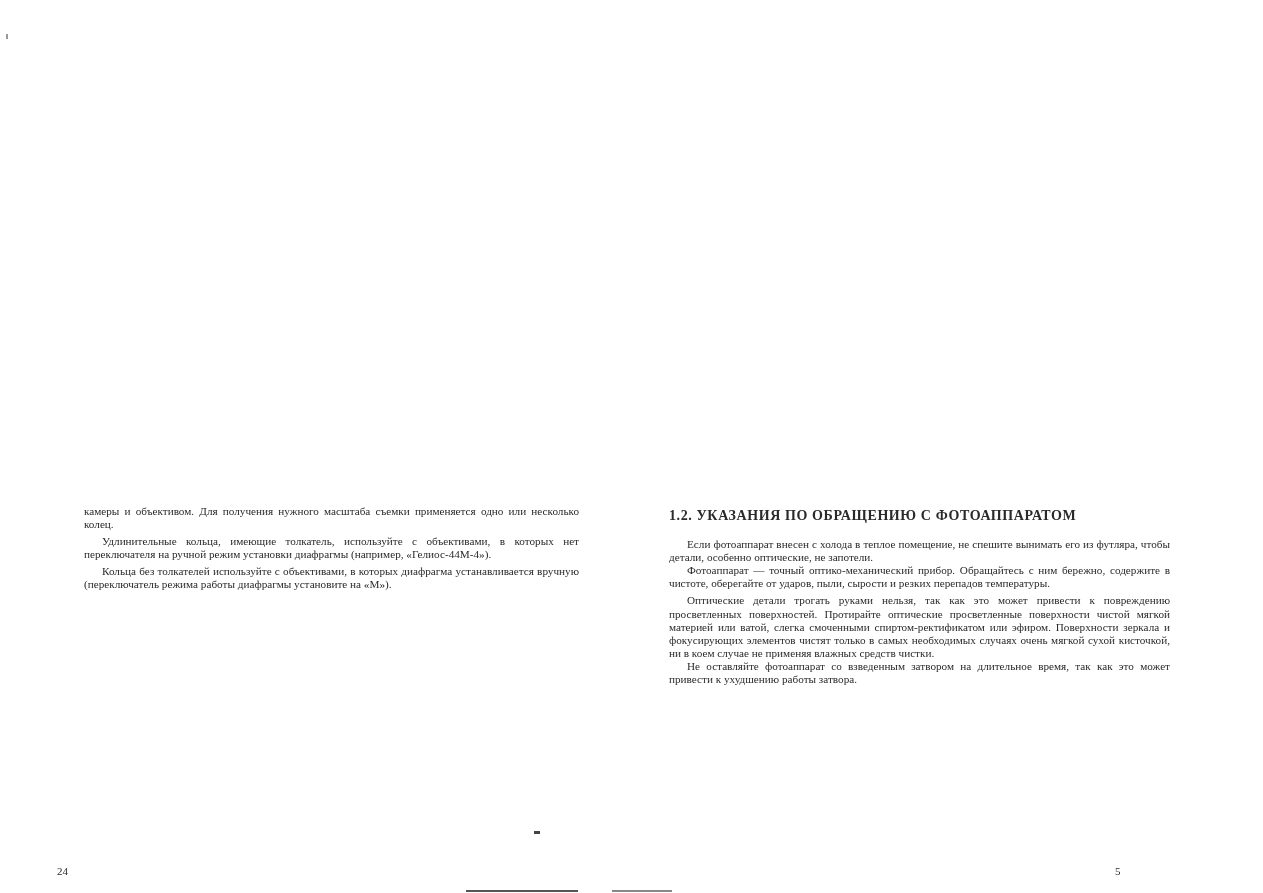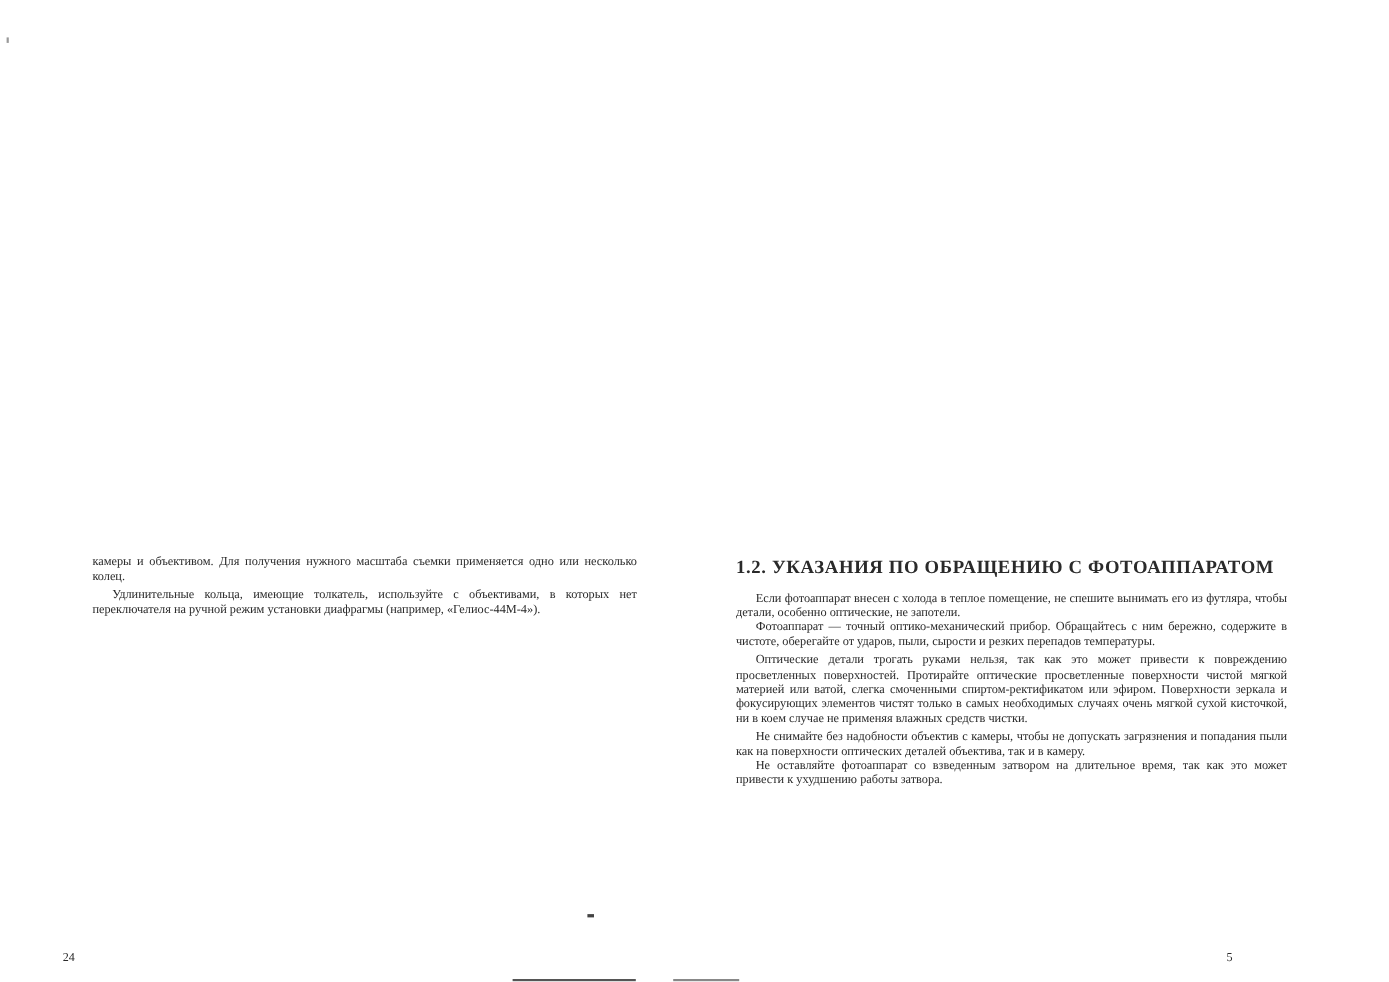--- a/index.html
+++ b/index.html
@@ -11,47 +11,47 @@
   .page { position: absolute; top: 0; height: 893px; }
   .page-left { left: 0; width: 620px; }
   .page-right { left: 620px; width: 643px; }
   .col { position: absolute; font-size: 11.2px; line-height: 13.1px; text-align: justify; margin-left: 28px; }
   .col-left { left: 56px; top: 505px; width: 495px; }
   .col-right { left: 21px; top: 509px; width: 501px; }
   .para { margin: 0 0 0 0; text-indent: 18px; }
   .para.cont { text-indent: 0; }
   .para.gap { margin-top: 4px; }
   .heading {
-    font-weight: bold; font-size: 17px; letter-spacing: 0.6px;
+    font-weight: bold; font-size: 14px; letter-spacing: 0.6px;
     margin: 0 0 16px 0; text-indent: 0; text-align: left;
   }
   .folio { position: absolute; font-size: 11px; top: 865px; }
   .folio-left { left: 57px; }
   .folio-right { left: 495px; }
   .speck { position: absolute; background: #444; }
   .rule { position: absolute; height: 2px; background: #555; top: 890px; }
 </style>
 </head>
 <body>
 
 <div class="page page-left">
   <div class="col col-left">
     <p class="para cont">камеры и объективом. Для получения нужного масштаба съемки применяется одно или несколько колец.</p>
     <p class="para gap">Удлинительные кольца, имеющие толкатель, используйте с объективами, в которых нет переключателя на ручной режим установки диафрагмы (например, «Гелиос-44М-4»).</p>
+    <p class="para gap">Кольца без толкателей используйте с объективами, в которых диафрагма устанавливается вручную (переключатель режима работы диафрагмы установите на «М»).</p>
   </div>
   <div class="folio folio-left">24</div>
   <div class="speck" style="left:6px;top:34px;width:2px;height:5px;background:#999;"></div>
   <div class="speck" style="left:534px;top:831px;width:6px;height:3px;"></div>
   <div class="rule" style="left:466px;width:112px;"></div>
 </div>
 
 <div class="page page-right">
   <div class="col col-right">
     <p class="heading">1.2. УКАЗАНИЯ ПО ОБРАЩЕНИЮ С ФОТОАППАРАТОМ</p>
     <p class="para">Если фотоаппарат внесен с холода в теплое помещение, не спешите вынимать его из футляра, чтобы детали, особенно оптические, не запотели.</p>
     <p class="para">Фотоаппарат — точный оптико-механический прибор. Обращайтесь с ним бережно, содержите в чистоте, оберегайте от ударов, пыли, сырости и резких перепадов температуры.</p>
     <p class="para gap">Оптические детали трогать руками нельзя, так как это может привести к повреждению просветленных поверхностей. Протирайте оптические просветленные поверхности чистой мягкой материей или ватой, слегка смоченными спиртом-ректификатом или эфиром. Поверхности зеркала и фокусирующих элементов чистят только в самых необходимых случаях очень мягкой сухой кисточкой, ни в коем случае не применяя влажных средств чистки.</p>
-    <p class="para gap">Не снимайте без надобности объектив с камеры, чтобы не допускать загрязнения и попадания пыли как на поверхности оптических деталей объектива, так и в камеру.</p>
     <p class="para">Не оставляйте фотоаппарат со взведенным затвором на длительное время, так как это может привести к ухудшению работы затвора.</p>
   </div>
   <div class="folio folio-right">5</div>
   <div class="rule" style="left:-8px;width:60px;background:#888;"></div>
 </div>
 
 </body></html>

